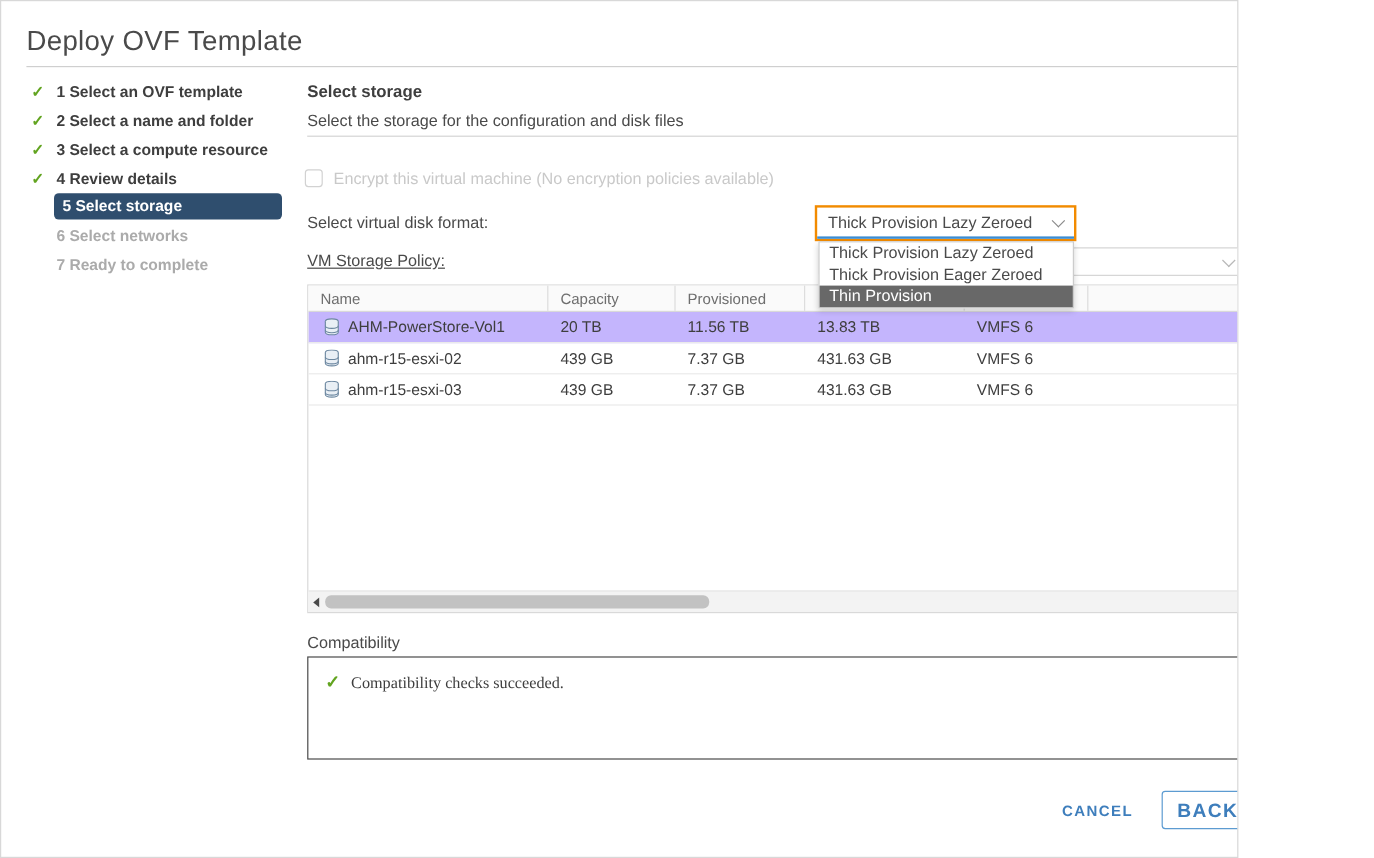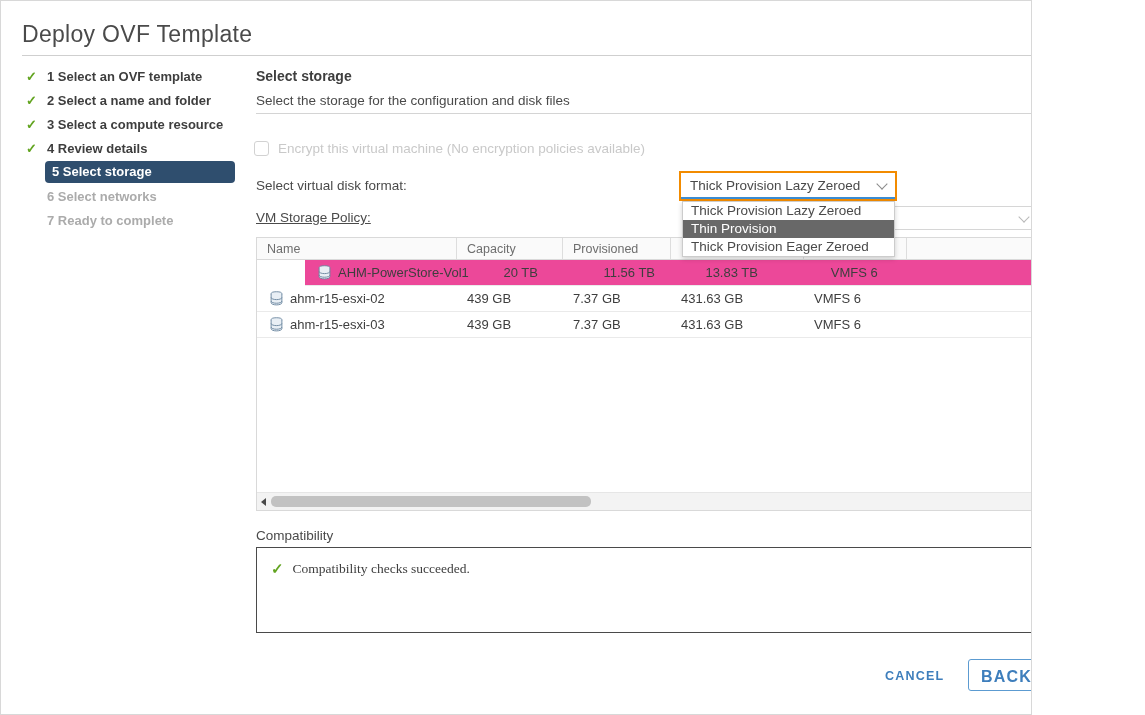--- a/index.html
+++ b/index.html
@@ -64,21 +64,21 @@
 
   
   .table { left:255px; top:236px; width:855px; height:274px; border:1px solid #D9D9D9; background:#fff; }
   .thead { position:absolute; left:0; top:0; width:838px; height:22px; display:flex;
     background:#FAFAFA; border-bottom:1px solid #D9D9D9; }
   .th { height:21px; padding:4px 0 0 10px; border-right:1px solid #DDD; font-size:12.5px; color:#6E6E6E;
     white-space:nowrap; overflow:hidden; }
   .tbody { position:absolute; left:0; top:22px; width:838px; bottom:18px; overflow:hidden; }
   .row { height:26px; display:flex; align-items:center; border-bottom:1px solid #EAEAEA;
     font-size:13px; color:#3E3E3E; }
-  .row.selected { background:#ec4899;margin-left:48px; }
+  .row.selected { background:#c4b5fd; }
   .cell { padding-left:10px; white-space:nowrap; overflow:hidden; }
   .cell.name { display:flex; align-items:center; gap:7px; padding-left:13px; }
   .c0{width:200px} .c1{width:106px} .c2{width:108px} .c3{width:133px} .c4{width:103px} .c5{width:188px}
   .disk-icon { flex:none; width:13px; height:15px; }
 
   
   .vscroll { position:absolute; right:0; top:22px; bottom:0; width:15px; background:#F7F7F7;
     border-left:1px solid #E6E6E6; }
   .hscroll { position:absolute; left:0; right:15px; bottom:0; height:18px; background:#F3F3F3;
     border-top:1px solid #E6E6E6; display:flex; align-items:center; }
@@ -169,22 +169,22 @@
 
   <div class="abs df-select-wrap">
     <div class="df-select">
       <span>Thick Provision Lazy Zeroed</span>
       <span class="chev"></span>
     </div>
   </div>
 
   <div class="abs df-list" id="dfList">
       <div class="df-item">Thick Provision Lazy Zeroed</div>
+      <div class="df-item">Thick Provision Eager Zeroed</div>
       <div class="df-item hl">Thin Provision</div>
-      <div class="df-item">Thick Provision Eager Zeroed</div>
     </div>
 
   <div class="abs table">
     <div class="thead" id="thead">
         <div class="th c0">Name</div>
         <div class="th c1">Capacity</div>
         <div class="th c2">Provisioned</div>
         <div class="th c3"></div>
         <div class="th c4"></div>
       </div>

